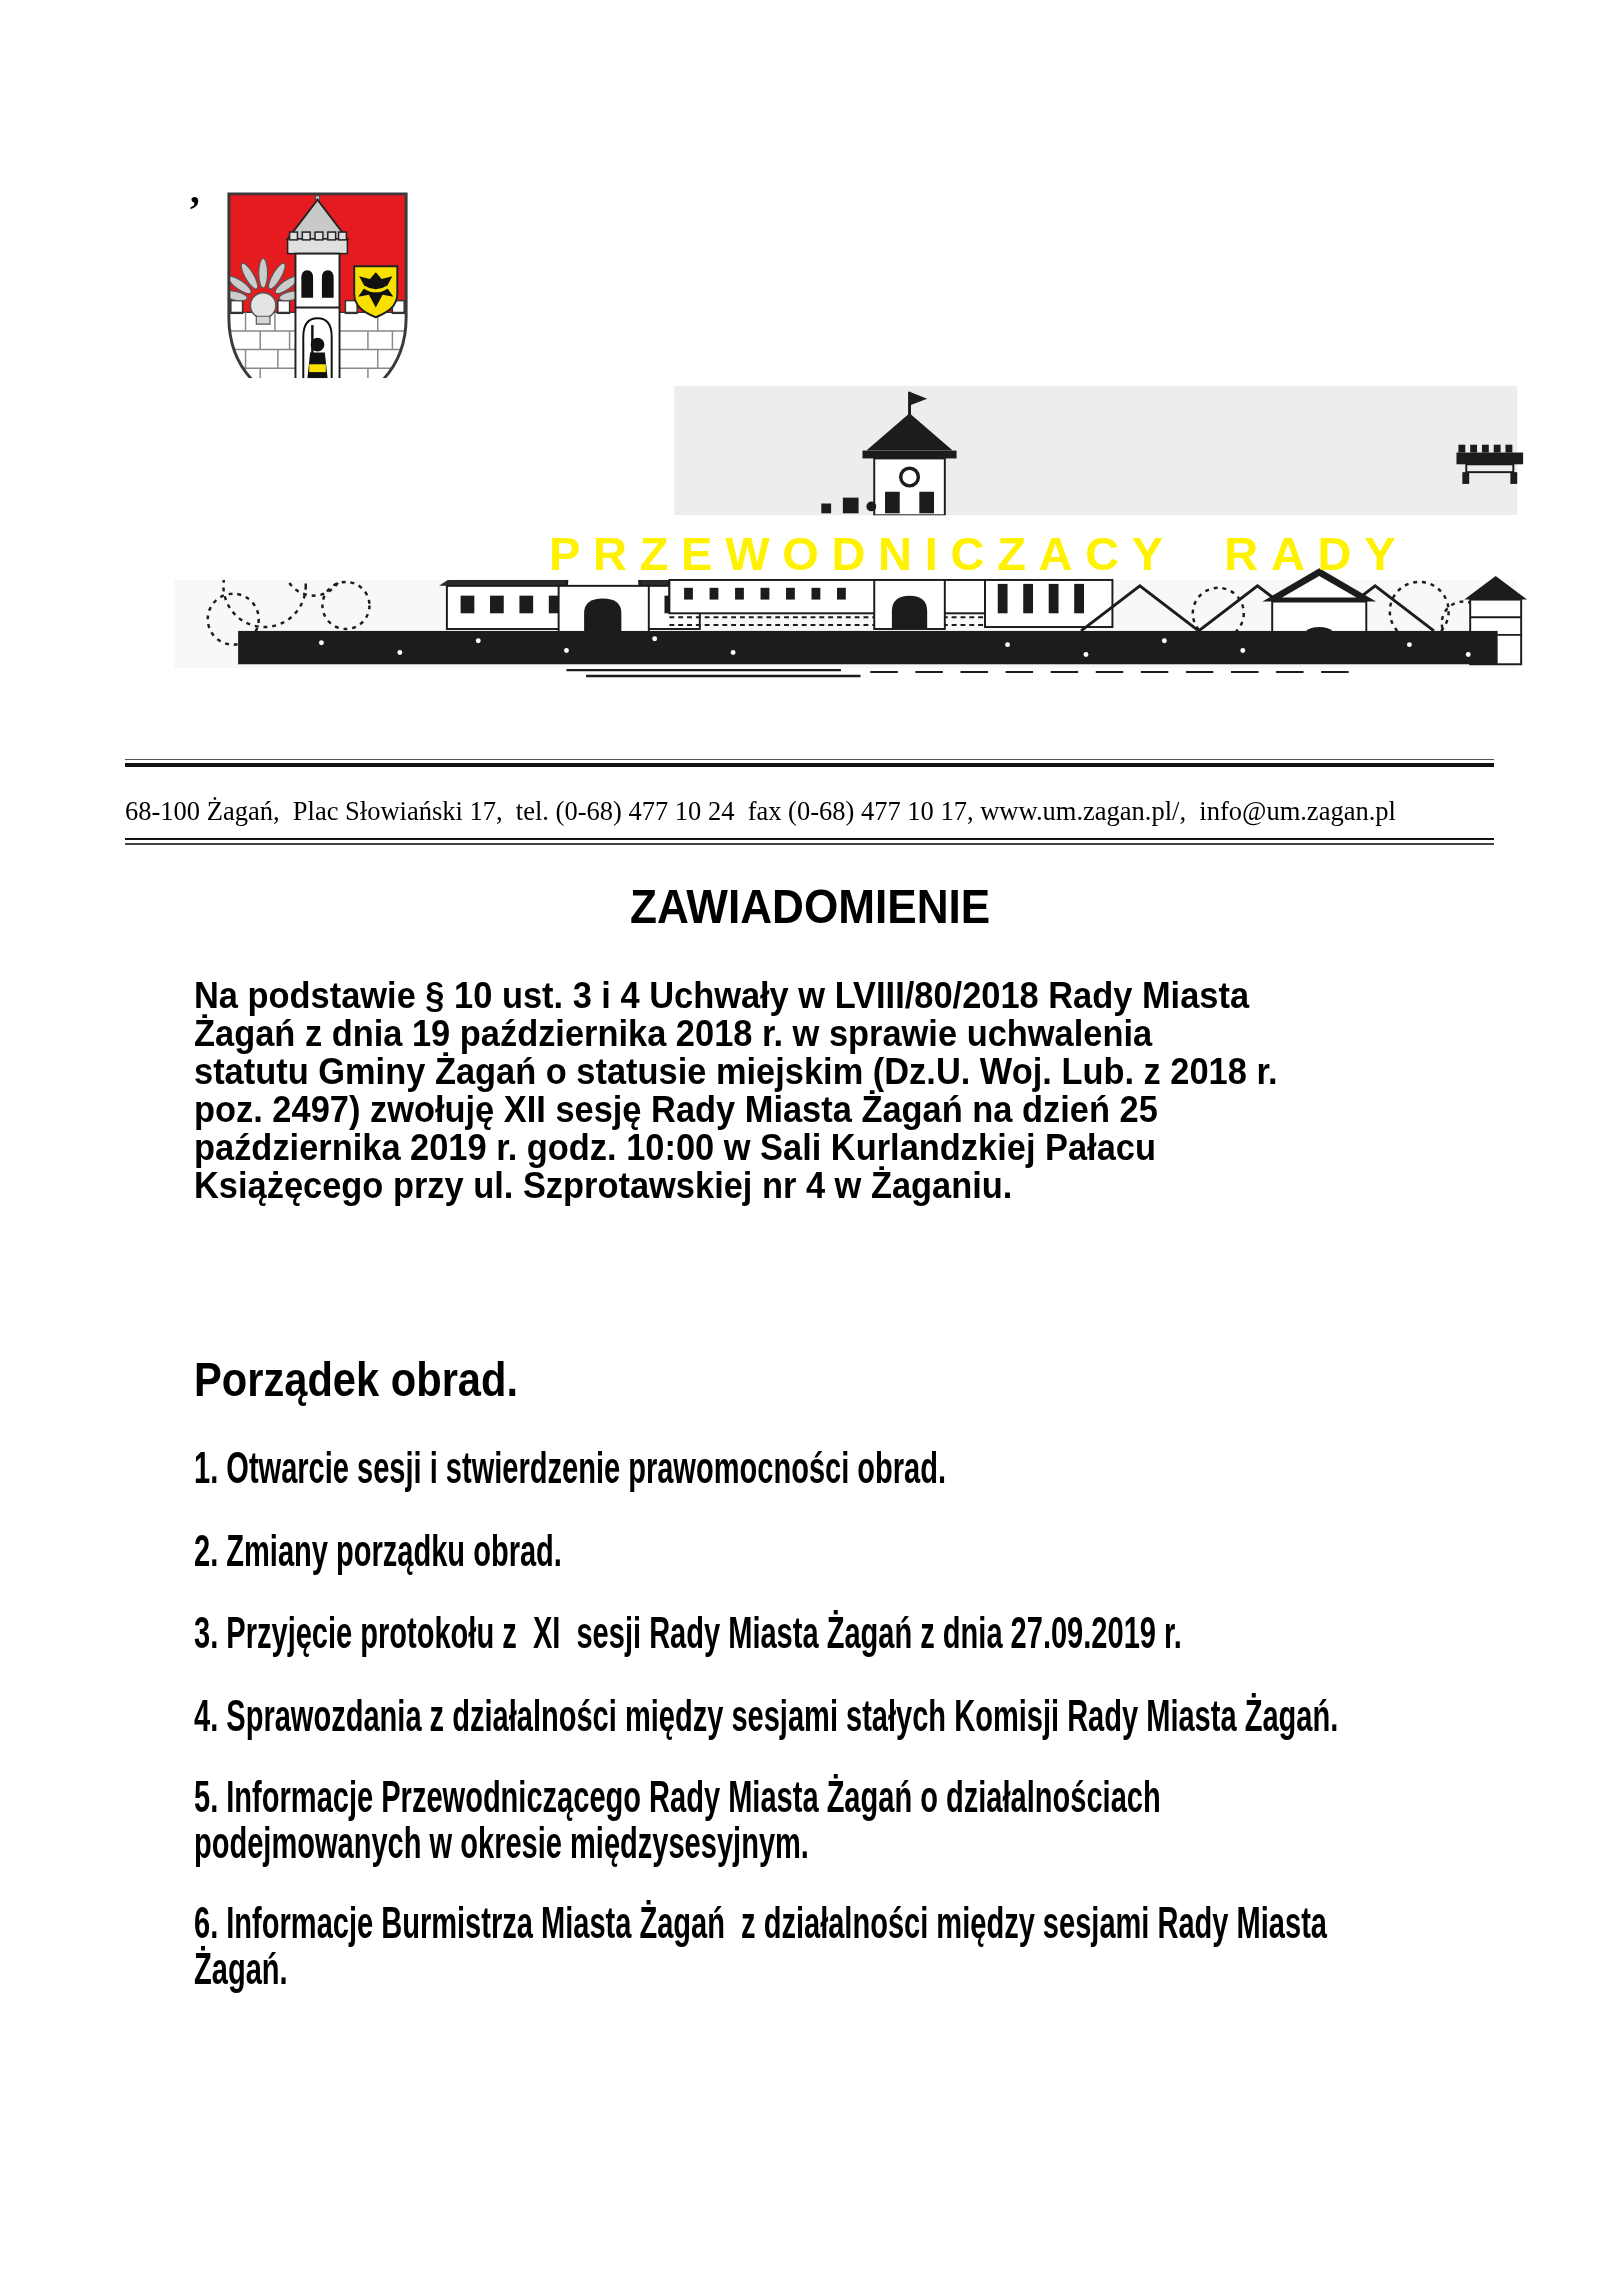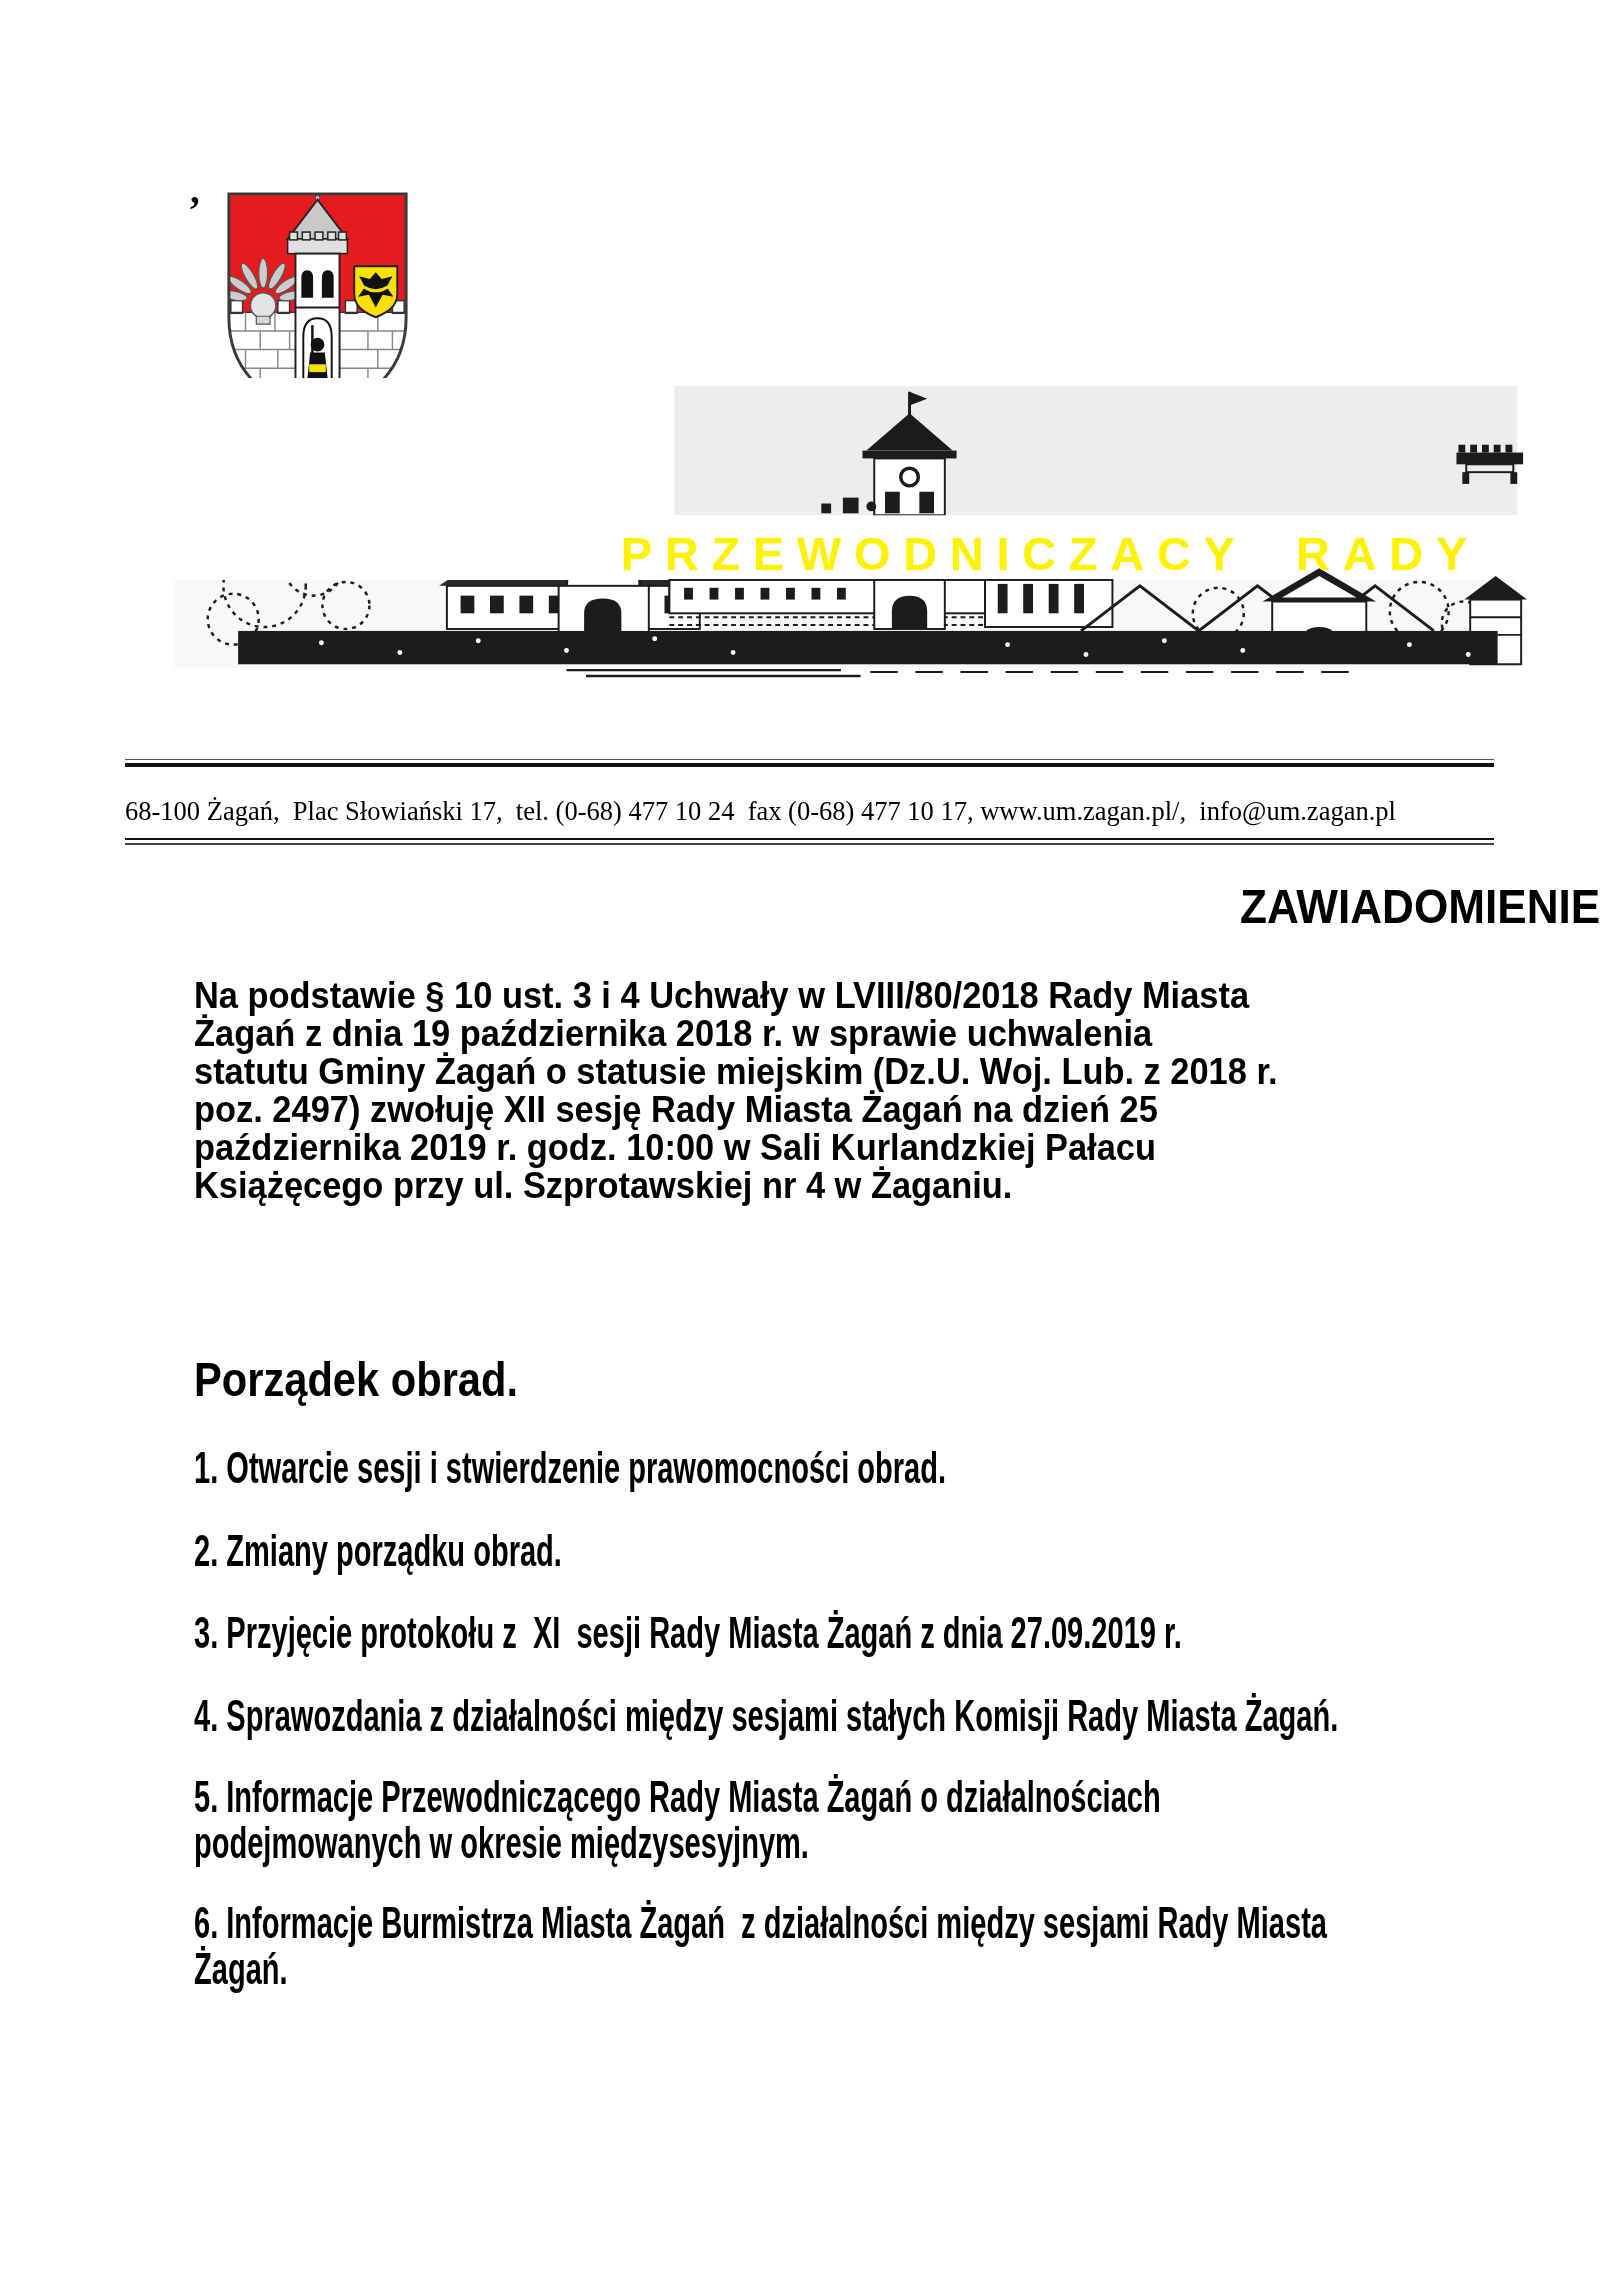--- a/index.html
+++ b/index.html
@@ -16,21 +16,21 @@
   .corner-mark{
     left:190px;top:167px;
     font:700 39px "Liberation Serif", serif;
   }
 
   .crest{left:221px;top:188px;width:193px;height:236px;}
   .sketch{left:145px;top:378px;width:1384px;height:302px;}
 
   .banner-text{
     left:549px;top:526px;width:931px;
-    text-align:right;
+    text-align:left;
     font:700 47px "Liberation Sans", sans-serif;
     letter-spacing:12.7px;
     word-spacing:23.5px;
     color:#FFF200;
     white-space:pre;
   }
 
   .rule{left:125px;width:1369px;background:#111;}
   .rule-top-thin{top:759px;height:1px;background:#555;}
   .rule-top-thick{top:763px;height:3.9px;}
@@ -38,21 +38,21 @@
   .rule-bottom-secondary{top:843px;height:2px;background:#444;}
 
   .contact-line{
     left:125px;top:796px;width:1369px;
     font:400 26.5px "Liberation Serif", serif;
     white-space:pre;
   }
 
   .notice-title{
     left:0;top:878px;width:1620px;
-    text-align:right;
+    text-align:center;
   }
   .notice-title span{
     display:inline-block;
     font:700 49px "Liberation Sans", sans-serif;
     transform:scaleX(0.9);
   }
 
   .notice-body{
     left:194px;top:977px;
     font:700 37px/38px "Liberation Sans", sans-serif;

